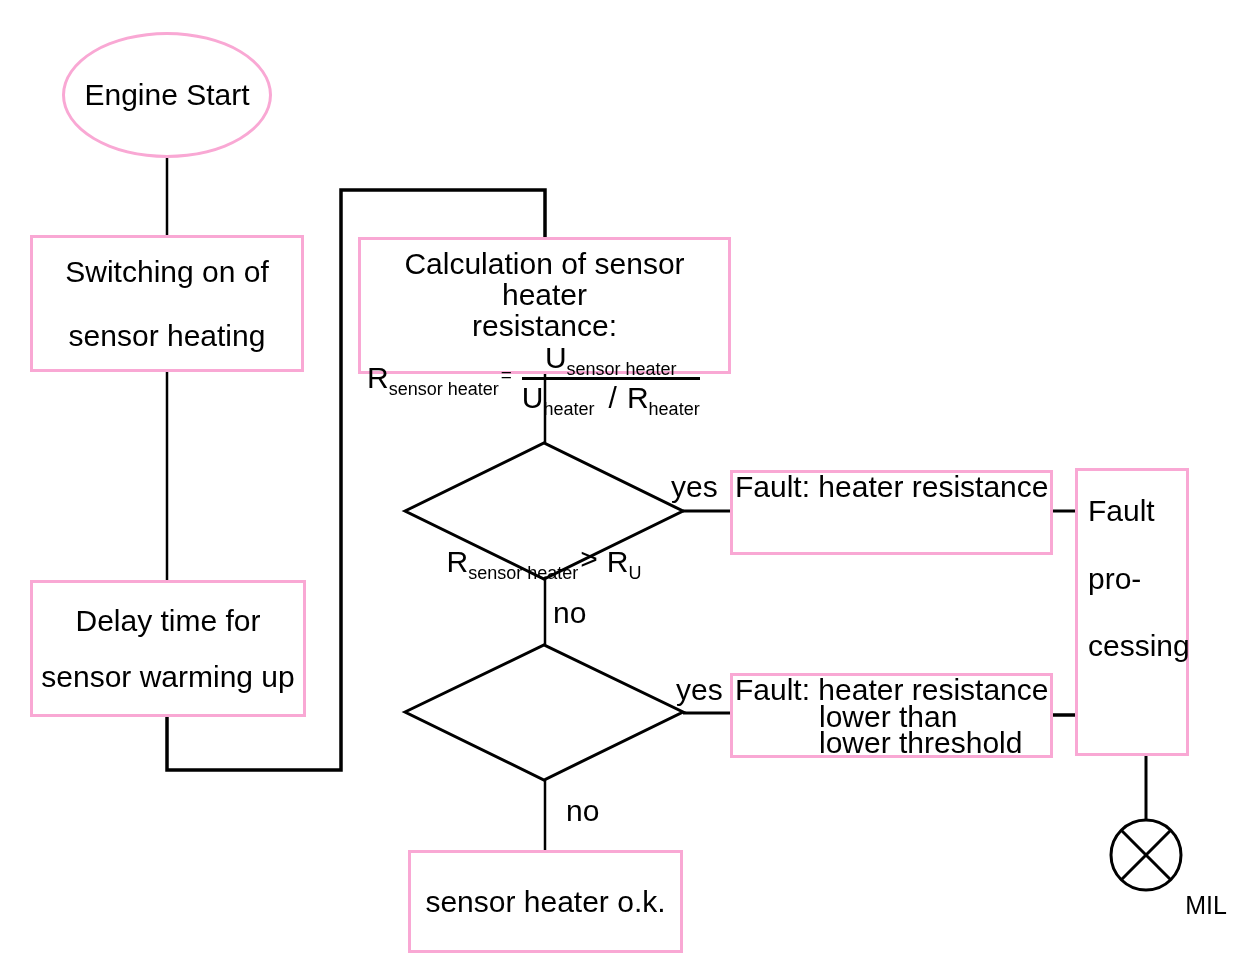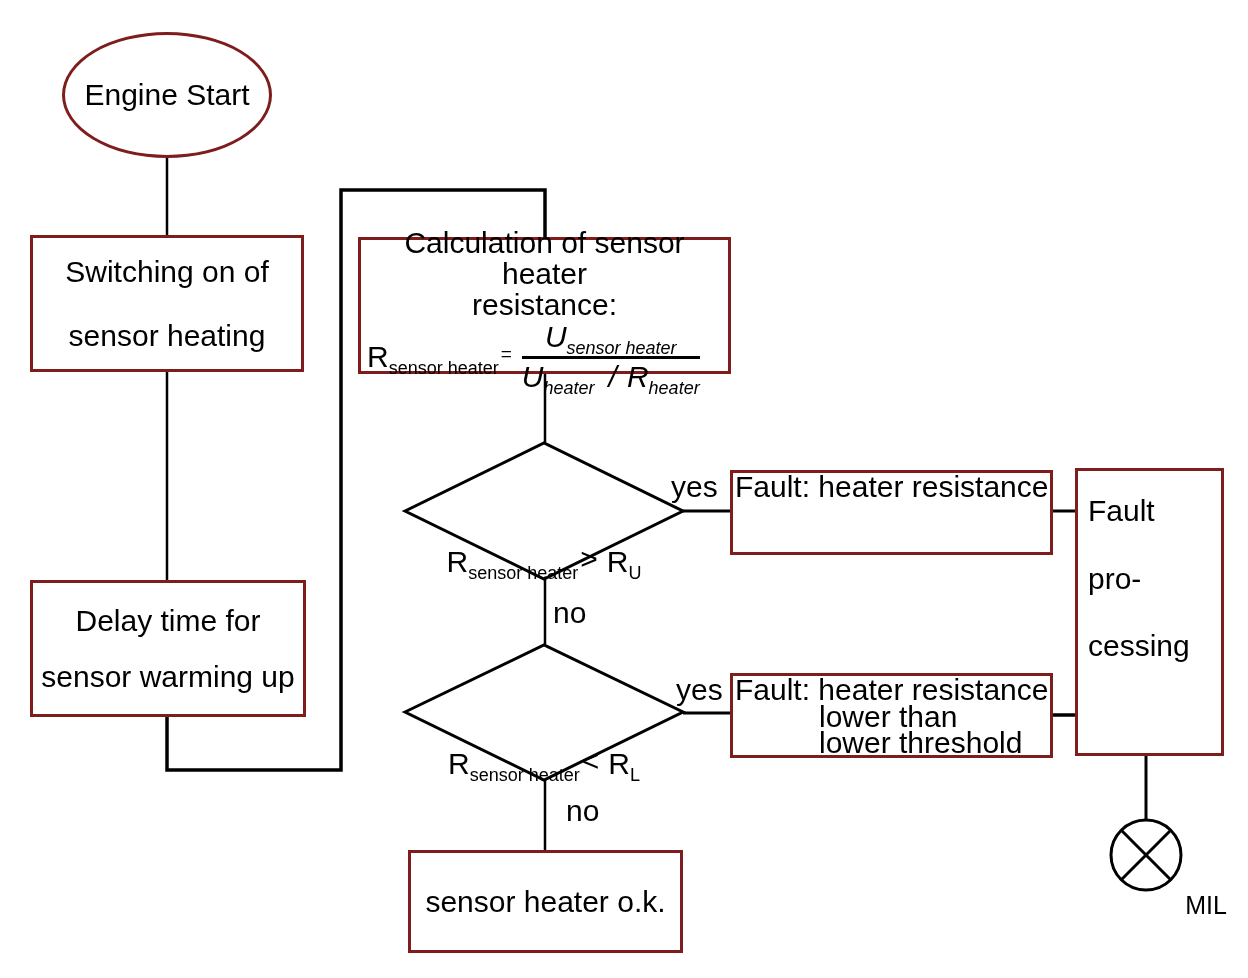--- a/index.html
+++ b/index.html
@@ -4,42 +4,42 @@
 <style>
   html,body { margin:0; padding:0; background:#ffffff; }
   #canvas {
     position:relative; width:1248px; height:978px; background:#ffffff;
     font-family:"Liberation Sans","DejaVu Sans",sans-serif; color:#000;
     overflow:hidden;
   }
   svg.wires { position:absolute; left:0; top:0; z-index:0; }
   .node {
     position:absolute; box-sizing:border-box; background:#ffffff;
-    border:3px solid #7f1d1d; z-index:1; display:flex; flex-direction:column;
+    border:3px solid #f9a8d4; z-index:1; display:flex; flex-direction:column;
     align-items:center; justify-content:center; text-align:center;
     font-size:30px; line-height:1.05;
   }
   .ellipse { border-radius:50%; }
   .overlay { position:absolute; z-index:2; font-size:30px; line-height:1.05; }
   .dtext {
     position:absolute; z-index:2; display:flex; align-items:flex-end;
     justify-content:center; text-align:center; font-size:30px;
   }
   sub.sb { font-size:18px; vertical-align:-7px; line-height:0; }
   .eq { font-size:19px; vertical-align:7px; margin-left:2px; }
   .op { vertical-align:3px; margin-left:2px; margin-right:9px; }
   .gap32 { gap:32px; }
   .gap24 { gap:24px; }
-  .calc-node { justify-content:center; padding-top:8px; }
+  .calc-node { justify-content:space-between; padding-top:8px; }
   .calc-line { line-height:31px; }
   .formula-row {
     display:flex; flex-direction:row; align-items:center; width:100%;
     box-sizing:border-box; padding-left:6px; margin-top:1px; text-align:left;
   }
-  .frac { display:inline-block; text-align:center; margin-left:10px;font-style:italic; }
+  .frac { display:inline-block; text-align:center; margin-left:10px; }
   .frac .num { border-bottom:3px solid #000; padding:0 5px 3px 5px; }
   .frac .den { padding-top:2px; white-space:nowrap; }
   .slash { margin:0 10px 0 14px; }
   .fault-node {
     align-items:flex-start; justify-content:flex-start; text-align:left;
     padding:1px 0 0 2px; line-height:26.5px;
   }
   .indent { padding-left:84px; }
   .fp-node {
     align-items:flex-start; justify-content:flex-start; text-align:left;
@@ -99,35 +99,32 @@
         <span class="num" style="display:block;"><span>U</span><sub class="sb">sensor heater</sub></span>
         <span class="den" style="display:block;"><span>U</span><sub class="sb">heater</sub><span class="slash">/</span><span>R</span><sub class="sb">heater</sub></span>
       </span>
     </div>
   </div>
 
   <div class="dtext" style="left:405px; top:443px; width:278px; height:136px;">
     <span><span>R</span><sub class="sb">sensor heater</sub><span class="op">&gt;</span><span>R</span><sub class="sb">U</sub></span>
   </div>
 
-  <div class="dtext" style="left:405px; top:645px; width:278px; height:136px;">
-    <span><span>R</span><sub class="sb">sensor heater</sub><span class="op">&lt;</span><span>R</span><sub class="sb">L</sub></span>
-  </div>
 
   <div class="node fault-node" style="left:730px; top:470px; width:323px; height:85px;">
     <span>Fault: heater resistance</span>
   </div>
 
   <div class="node fault-node" style="left:730px; top:673px; width:323px; height:85px;">
     <span>Fault: heater resistance</span>
     <span class="indent">lower than</span>
     <span class="indent">lower threshold</span>
   </div>
 
-  <div class="node fp-node" style="left:1075px; top:468px; width:149px; height:288px;padding-left:10px;">
+  <div class="node fp-node" style="left:1075px; top:468px; width:114px; height:288px;padding-left:10px;">
     <span>Fault</span>
     <span>pro-</span>
     <span>cessing</span>
   </div>
 
   <div class="node" style="left:408px; top:850px; width:275px; height:103px;">
     <span>sensor heater o.k.</span>
   </div>
 
   <div class="overlay" style="left:671px; top:471px;">yes</div>

